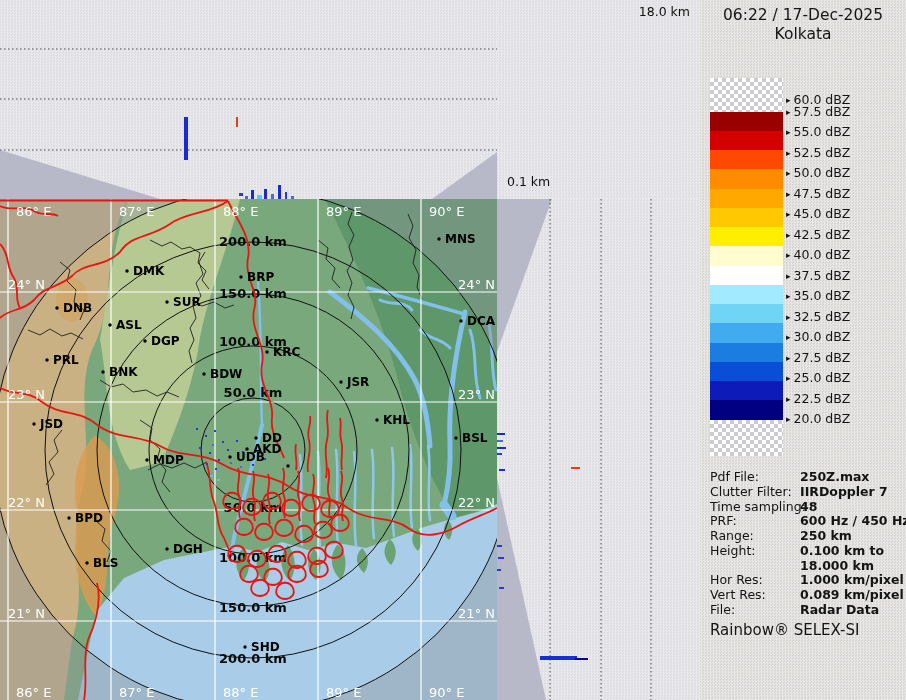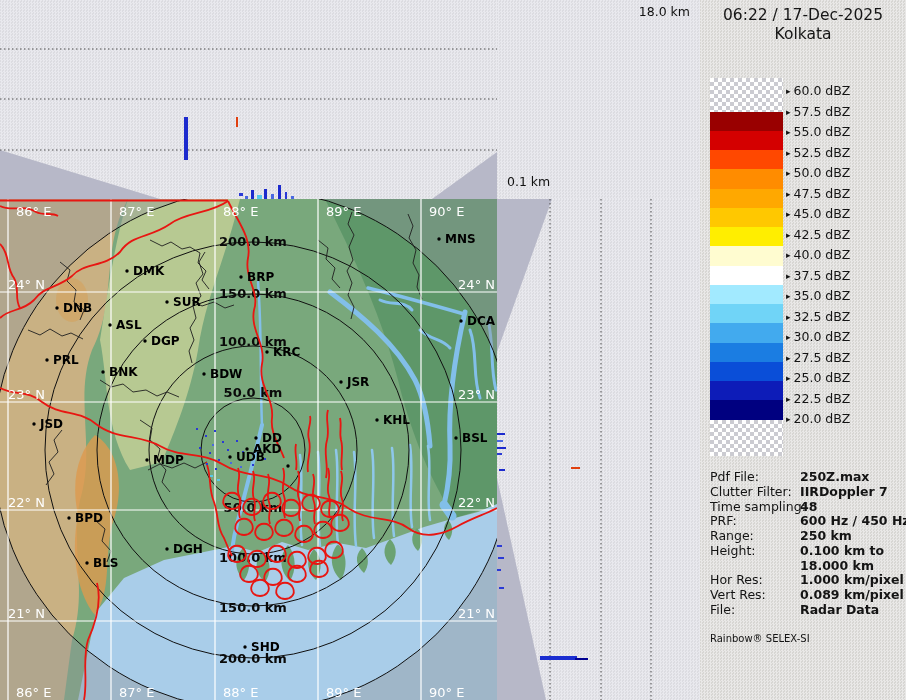--- a/index.html
+++ b/index.html
@@ -23,21 +23,21 @@
                font-size:15.5px;line-height:19px;white-space:nowrap;}
   #scale{position:absolute;left:0;top:0;width:206px;height:460px;}
   .swatch{position:absolute;left:10px;width:73px;}
   .checker{background:conic-gradient(#cbcbd1 0 25%,#fff 0 50%,#cbcbd1 0 75%,#fff 0);background-size:8px 8px;}
   .scale-label{position:absolute;left:86px;font-size:12.5px;color:#141414;white-space:nowrap;}
   .scale-label .arrow{font-size:9px;vertical-align:1px;margin-right:3px;}
   #metadata{position:absolute;left:0;top:0;width:206px;font-size:12.5px;color:#141414;}
   .meta-row{position:absolute;left:0;width:206px;white-space:nowrap;}
   .meta-label{position:absolute;left:4px;margin-left:6px;}
   .meta-value{position:absolute;left:100px;font-weight:bold;}
-  #meta-footer{position:absolute;left:10px;font-size:10px;color:#141414;white-space:nowrap;margin-top:12px;}
+  #meta-footer{position:absolute;left:10px;font-size:15px;color:#141414;white-space:nowrap;}
   svg text{font-family:"DejaVu Sans","Liberation Sans",sans-serif;}
   .gridlabel{font-size:13px;fill:#ffffff;}
   .ringlabel{font-size:13px;font-weight:600;fill:#0a0a0a;}
   .stlabel{font-size:12px;font-weight:600;fill:#000;}
 </style>
 </head>
 <body>
 
 <div id="stage">
 
@@ -357,21 +357,21 @@
         <div class="swatch" style="top:246.25px;height:19.25px;background:#fffcd0"></div>
         <div class="swatch" style="top:265.5px;height:19.25px;background:#ffffff"></div>
         <div class="swatch" style="top:284.75px;height:19.25px;background:#a2eaff"></div>
         <div class="swatch" style="top:304px;height:19.25px;background:#70d4f7"></div>
         <div class="swatch" style="top:323.25px;height:19.25px;background:#42aaee"></div>
         <div class="swatch" style="top:342.5px;height:19.25px;background:#1b7de2"></div>
         <div class="swatch" style="top:361.75px;height:19.25px;background:#0a4ed8"></div>
         <div class="swatch" style="top:381px;height:19.25px;background:#0d1cb8"></div>
         <div class="swatch" style="top:400.25px;height:19.25px;background:#000080"></div>
         <div class="swatch checker" style="top:419.5px;height:36px"></div>
-        <div class="scale-label" style="top:83px"><span class="arrow">▸</span>60.0 dBZ</div>
+        <div class="scale-label" style="top:92px"><span class="arrow">▸</span>60.0 dBZ</div>
         <div class="scale-label" style="top:103.5px"><span class="arrow">▸</span>57.5 dBZ</div>
         <div class="scale-label" style="top:124px"><span class="arrow">▸</span>55.0 dBZ</div>
         <div class="scale-label" style="top:144.5px"><span class="arrow">▸</span>52.5 dBZ</div>
         <div class="scale-label" style="top:165px"><span class="arrow">▸</span>50.0 dBZ</div>
         <div class="scale-label" style="top:185.5px"><span class="arrow">▸</span>47.5 dBZ</div>
         <div class="scale-label" style="top:206px"><span class="arrow">▸</span>45.0 dBZ</div>
         <div class="scale-label" style="top:226.5px"><span class="arrow">▸</span>42.5 dBZ</div>
         <div class="scale-label" style="top:247px"><span class="arrow">▸</span>40.0 dBZ</div>
         <div class="scale-label" style="top:267.5px"><span class="arrow">▸</span>37.5 dBZ</div>
         <div class="scale-label" style="top:288px"><span class="arrow">▸</span>35.0 dBZ</div>

